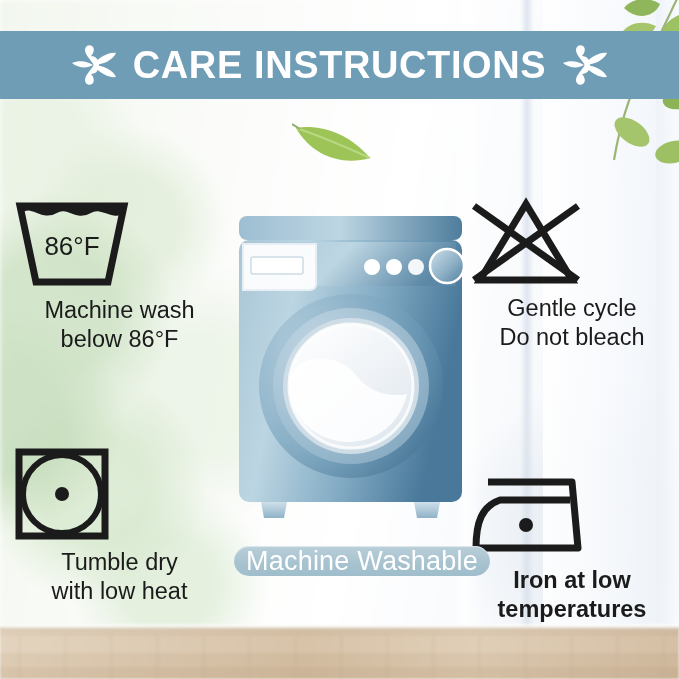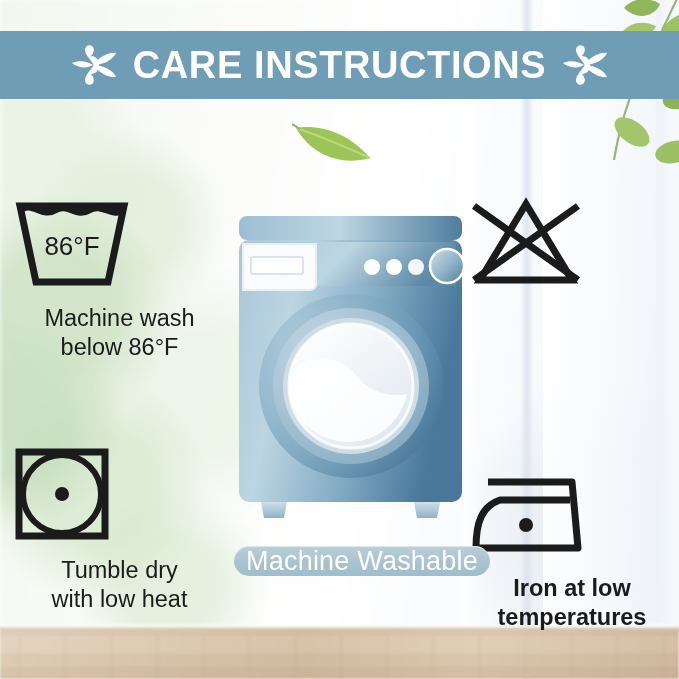--- a/index.html
+++ b/index.html
@@ -57,21 +57,21 @@
   .fleur{width:46px;height:42px;flex:none;}
 
   
   .branch{position:absolute;top:-8px;left:586px;width:110px;height:190px;}
   .leaf-float{position:absolute;left:292px;top:118px;width:84px;height:50px;}
 
   
   .cell{position:absolute;text-align:center;}
   .cell .sym{display:flex;align-items:center;justify-content:flex-start;}
   .cell .cap{
-    color:#1b1b1b;font-size:23.5px;line-height:29px;white-space:pre-line;margin-top:14px;
+    color:#1b1b1b;font-size:23.5px;line-height:29px;white-space:pre-line;margin-top:6px;
   }
   #cell-wash{left:12px;top:198px;width:215px;}
   #cell-bleach{left:466px;top:196px;width:212px;}
   #cell-dry{left:12px;top:446px;width:215px;}
   #cell-iron{left:466px;top:476px;width:212px;font-weight:bold;}
 
   
   .washer{position:absolute;left:231px;top:214px;width:239px;height:320px;}
 
   
@@ -147,20 +147,22 @@
   </div>
 
   <div class="cell" id="cell-bleach">
     <div class="sym">
       <svg width="120" height="92" viewBox="0 0 120 92">
         <path d="M60 8 L106 84 L14 84 Z" fill="none" stroke="#1b1b1b" stroke-width="7" stroke-linejoin="miter"></path>
         <line x1="8" y1="10" x2="112" y2="84" stroke="#1b1b1b" stroke-width="7" stroke-linecap="butt"></line>
         <line x1="112" y1="10" x2="8" y2="84" stroke="#1b1b1b" stroke-width="7" stroke-linecap="butt"></line>
       </svg>
     </div>
+    <div class="cap">Gentle cycle
+Do not bleach</div>
   </div>
 
   <div class="cell" id="cell-dry">
     <div class="sym">
       <svg width="100" height="96" viewBox="0 0 100 96">
         <rect x="7" y="6" width="86" height="84" fill="none" stroke="#1b1b1b" stroke-width="7"></rect>
         <circle cx="50" cy="48" r="39" fill="none" stroke="#1b1b1b" stroke-width="6"></circle>
         <circle cx="50" cy="48" r="7" fill="#1b1b1b"></circle>
       </svg>
     </div>

